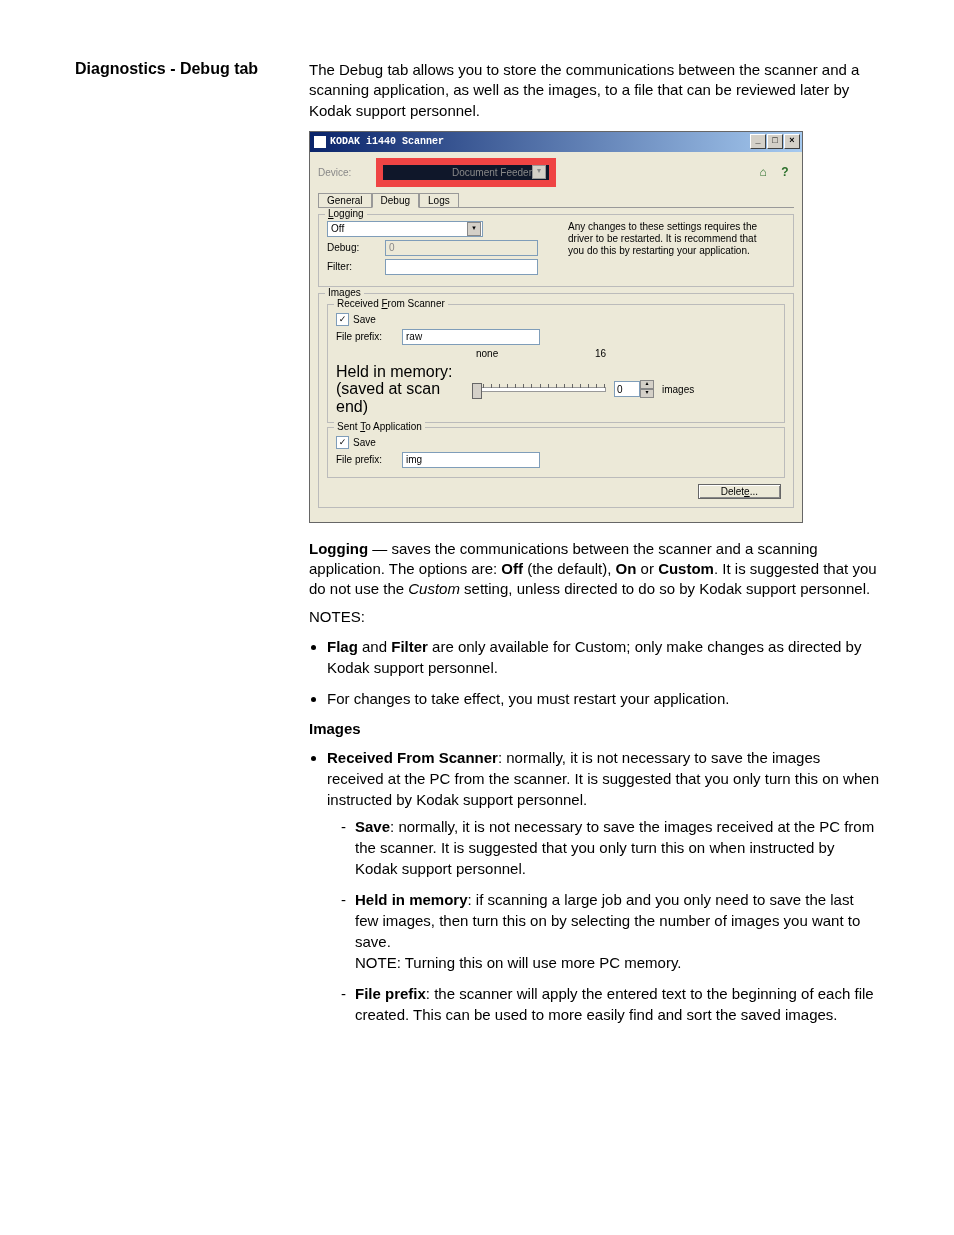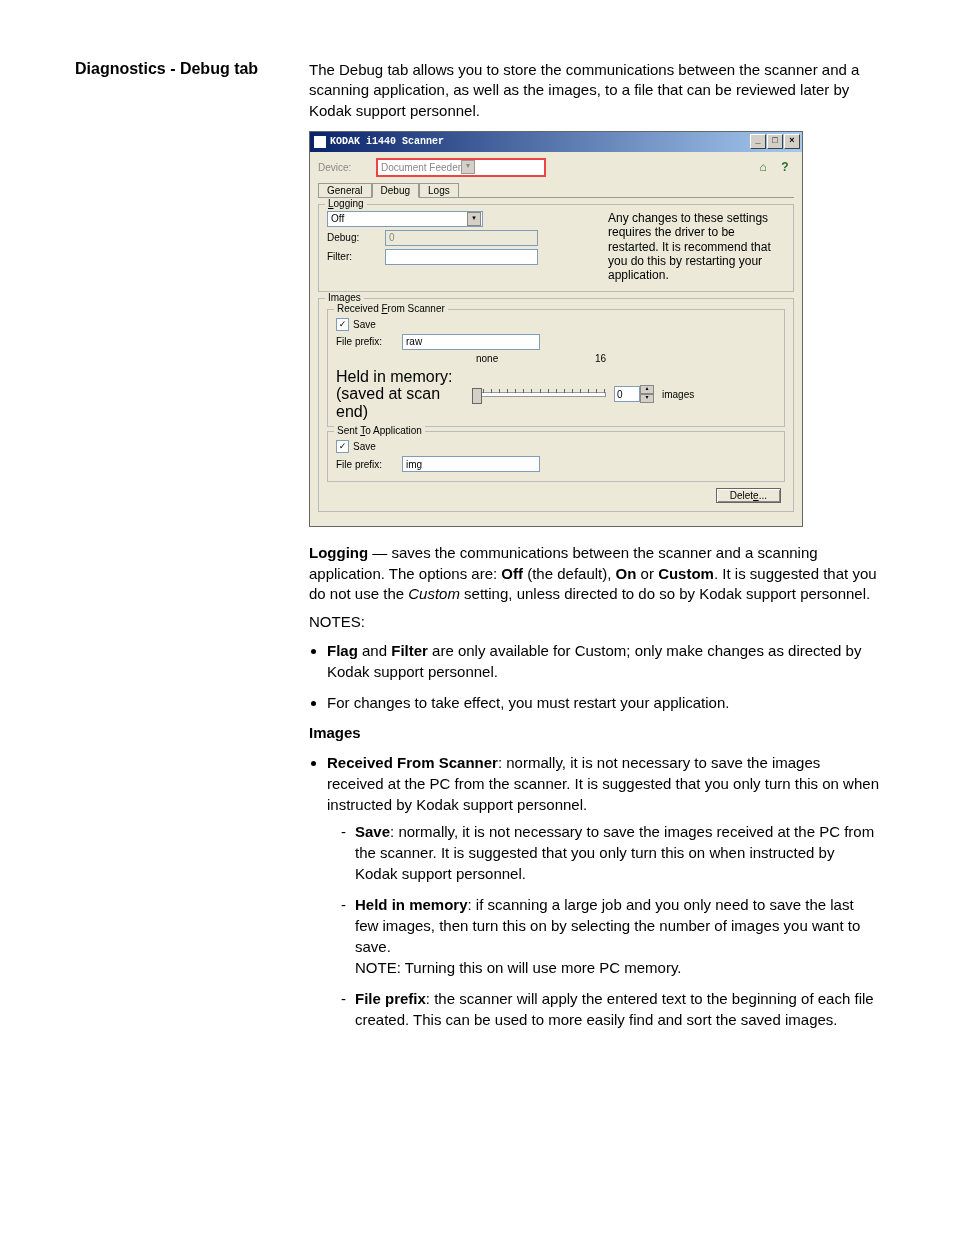--- a/index.html
+++ b/index.html
@@ -69,29 +69,29 @@
   }
   .win-body { padding: 6px 8px 8px 8px; }
   .device-row {
     display: flex;
     align-items: center;
     gap: 8px;
     margin-bottom: 6px;
   }
   .device-row .lbl { color: #888; width: 50px; }
   .dev-select {
-    border: 2px solid #ef4444;
-    background: #ffffff;
+    border: 7px solid #ef4444;
+    background: #0f172a;
     color: #888;
     height: 15px;
     width: 160px;
     padding: 0 3px;
     display: flex;
     align-items: center;
-    justify-content: flex-start;
+    justify-content: flex-end;
     font-size: 10px;
   }
   .dev-select .arrow {
     width: 12px; height: 12px;
     background:#d4d0c8;
     border:1px solid #999;
     font-size:8px; line-height:10px; text-align:center;
   }
   .top-icons {
     margin-left: auto;
@@ -152,21 +152,21 @@
     font-size:7px;text-align:center;line-height:10px;
   }
   .txt-input {
     border: 1px solid #7f9db9;
     background:#fff;
     height:14px; width:145px;
     padding:0 3px; font-size:10px;
     display:flex; align-items:center;
   }
   .txt-input.disabled { background:#ece9d8; color:#888; }
-  .note-text { font-size:12px; line-height:1.2; max-width:200px; margin-left:40px;}
+  .note-text { font-size:10px; line-height:1.2; max-width:200px; }
   .subgroup {
     border:1px solid #bbb;
     margin:4px 0;
     padding:6px 8px;
     position:relative;
   }
   .subgroup .sgt {
     position:absolute; top:-7px; left:6px; background:#ece9d8; padding:0 3px; font-size:10px;
   }
   .chk { display:flex; align-items:center; gap:4px; font-size:10px; margin:2px 0;}
@@ -185,21 +185,21 @@
   .slider-ticks span{width:1px;height:4px;background:#666;display:block;}
   .spinner {
     display:flex;align-items:center;
   }
   .spinner .sp-val{
     border:1px solid #7f9db9;background:#fff;width:20px;height:14px;font-size:10px;padding:0 2px;display:flex;align-items:center;
   }
   .spinner .sp-btns{display:flex;flex-direction:column;}
   .spinner .sp-btn{width:12px;height:7px;background:#d4d0c8;border:1px solid #888;font-size:6px;line-height:5px;text-align:center;}
   .btn {
-    border:1px solid #666;background:#ece9d8;padding:1px 13px;font-size:10px;
+    border:1px solid #666;background:#ece9d8;padding:1px 22px;font-size:10px;
     box-shadow:inset 1px 1px 0 #fff, inset -1px -1px 0 #888;
   }
   .btn-row { display:flex;justify-content:flex-end;margin-top:6px;padding-right:4px;}
   .done-row {
     display:flex;justify-content:flex-end;
     border-top:1px solid #bbb;
     padding:6px 8px;
     background:#ece9d8;
   }
   

